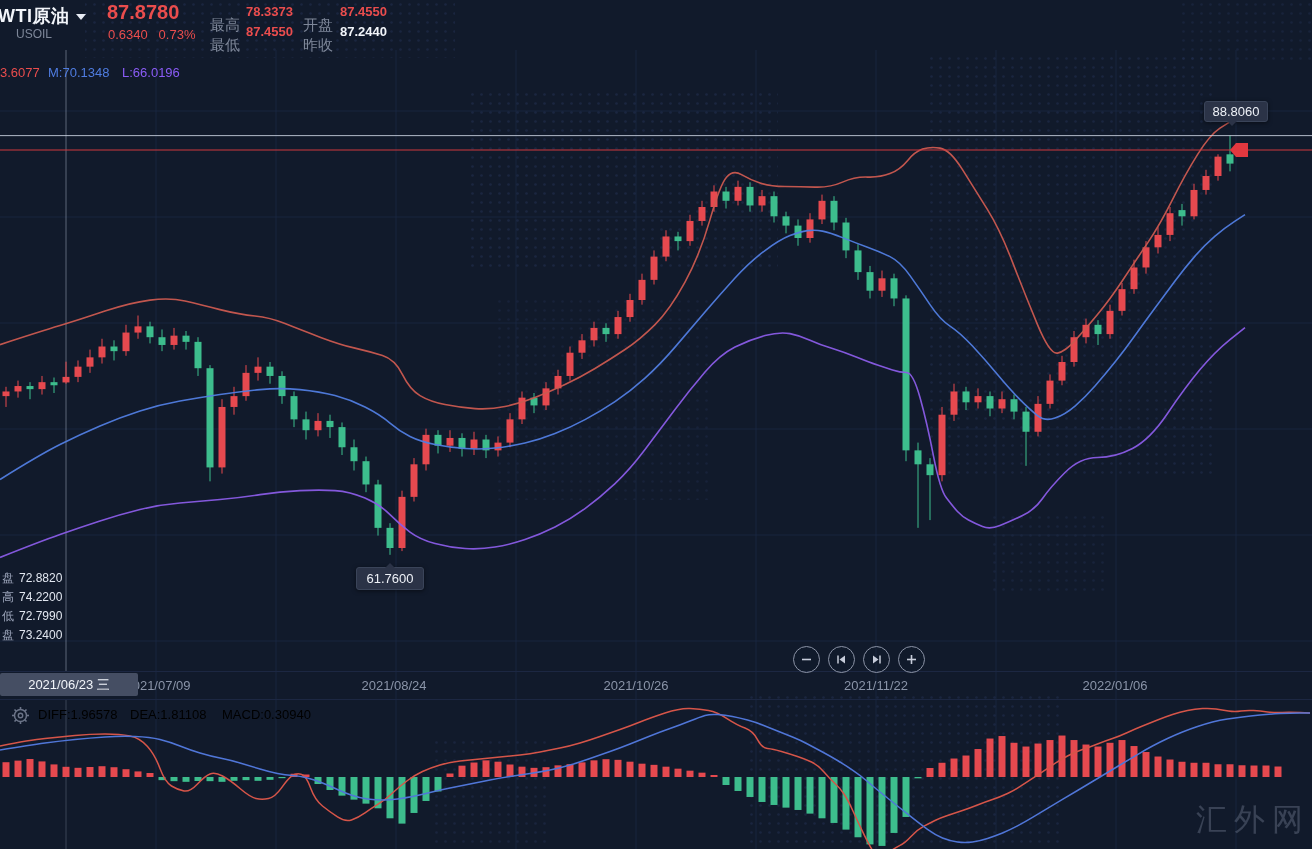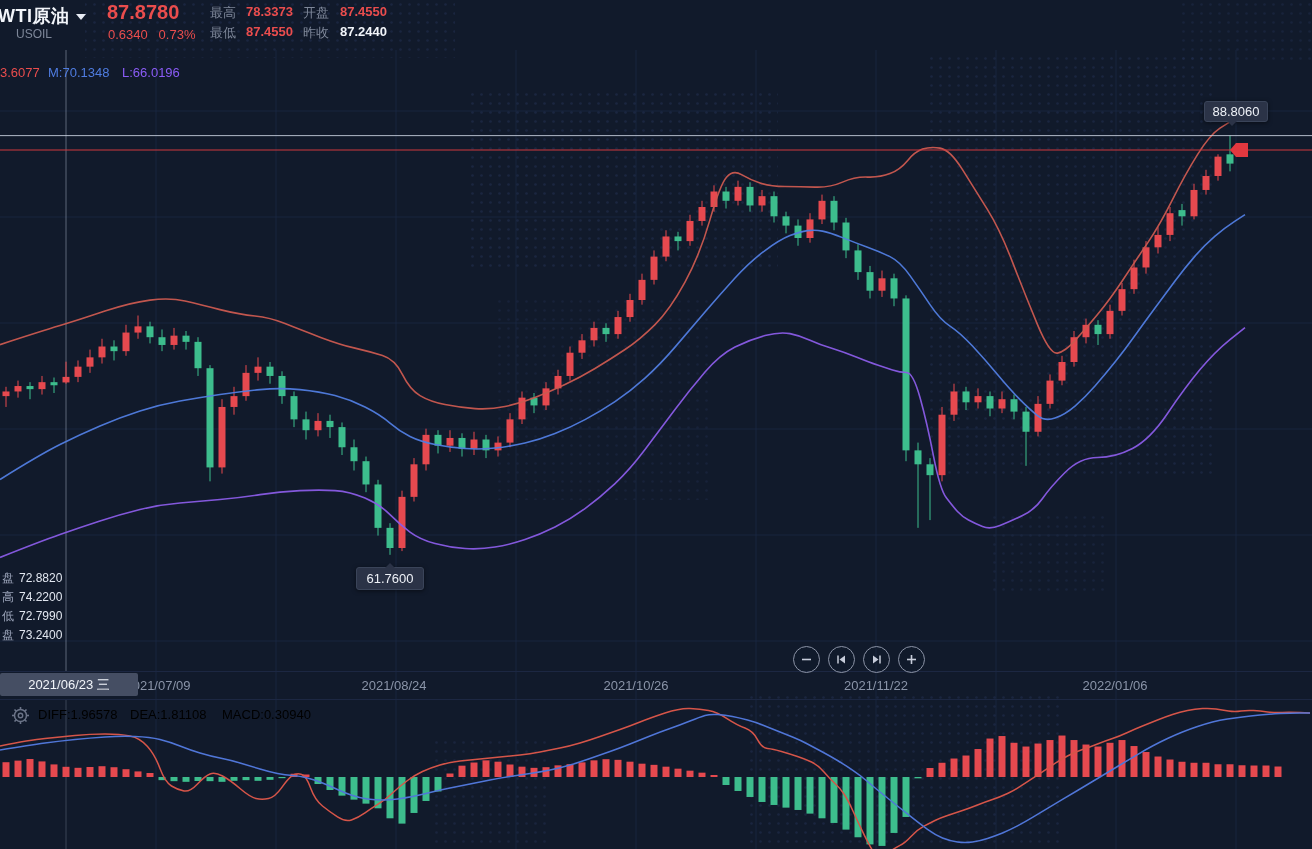--- a/index.html
+++ b/index.html
@@ -11,21 +11,21 @@
   .c-white{color:#f2f5fa;}
   .c-gray{color:#7e8799;}
   .c-blue{color:#4f7ce0;}
   .c-purple{color:#8b5cf6;}
   .symbol{left:-2px;top:4px;font-size:18px;font-weight:bold;color:#f2f5fa;letter-spacing:.5px;cursor:pointer;}
   .caret{display:inline-block;width:0;height:0;border-left:5px solid transparent;border-right:5px solid transparent;
          border-top:6px solid #e8ecf4;margin-left:6px;vertical-align:middle;}
   .code{left:0px;top:27px;font-size:12px;padding-left:16px;}
   .price{left:107px;top:1px;font-size:20px;font-weight:bold;}
   .chg{left:108px;top:27px;font-size:13px;}
-  .statlbl{font-size:13px;color:#7e8799;}
+  .statlbl{font-size:15px;color:#7e8799;margin-top:12px;}
   .statval{font-size:13px;font-weight:bold;}
   .bollrow{top:65px;font-size:13px;}
   .ohlcrow{font-size:12px;color:#9aa3b8;}
   .ohlcrow b{color:#e2e7f0;font-weight:normal;margin-left:5px;}
   .tooltip{background:#2b3347;border:1px solid #3a4459;border-radius:3px;color:#eef1f7;
            font-size:13px;text-align:center;box-shadow:0 1px 4px rgba(0,0,0,.5);}
   .ptr-down{position:absolute;left:22px;bottom:-5px;width:0;height:0;
             border-left:5px solid transparent;border-right:5px solid transparent;border-top:5px solid #2b3347;}
   .ptr-up{position:absolute;left:28px;top:-5px;width:0;height:0;
           border-left:5px solid transparent;border-right:5px solid transparent;border-bottom:5px solid #2b3347;}
@@ -492,13 +492,14 @@
           <line x1="13.7" y1="13.7" x2="15.5" y2="15.5"></line>
         <line x1="3.5" y1="15.5" x2="5.3" y2="13.7"></line>
           <line x1="13.7" y1="5.3" x2="15.5" y2="3.5"></line>
       </g>
     </svg>
   </div>
   <div class="abs macdrow diff" style="left:38px">DIFF:1.96578</div>
   <div class="abs macdrow dea" style="left:130px">DEA:1.81108</div>
   <div class="abs macdrow macd" style="left:222px">MACD:0.30940</div>
 
+  <div class="abs watermark">汇外网</div>
 </div>
 
 </body></html>

